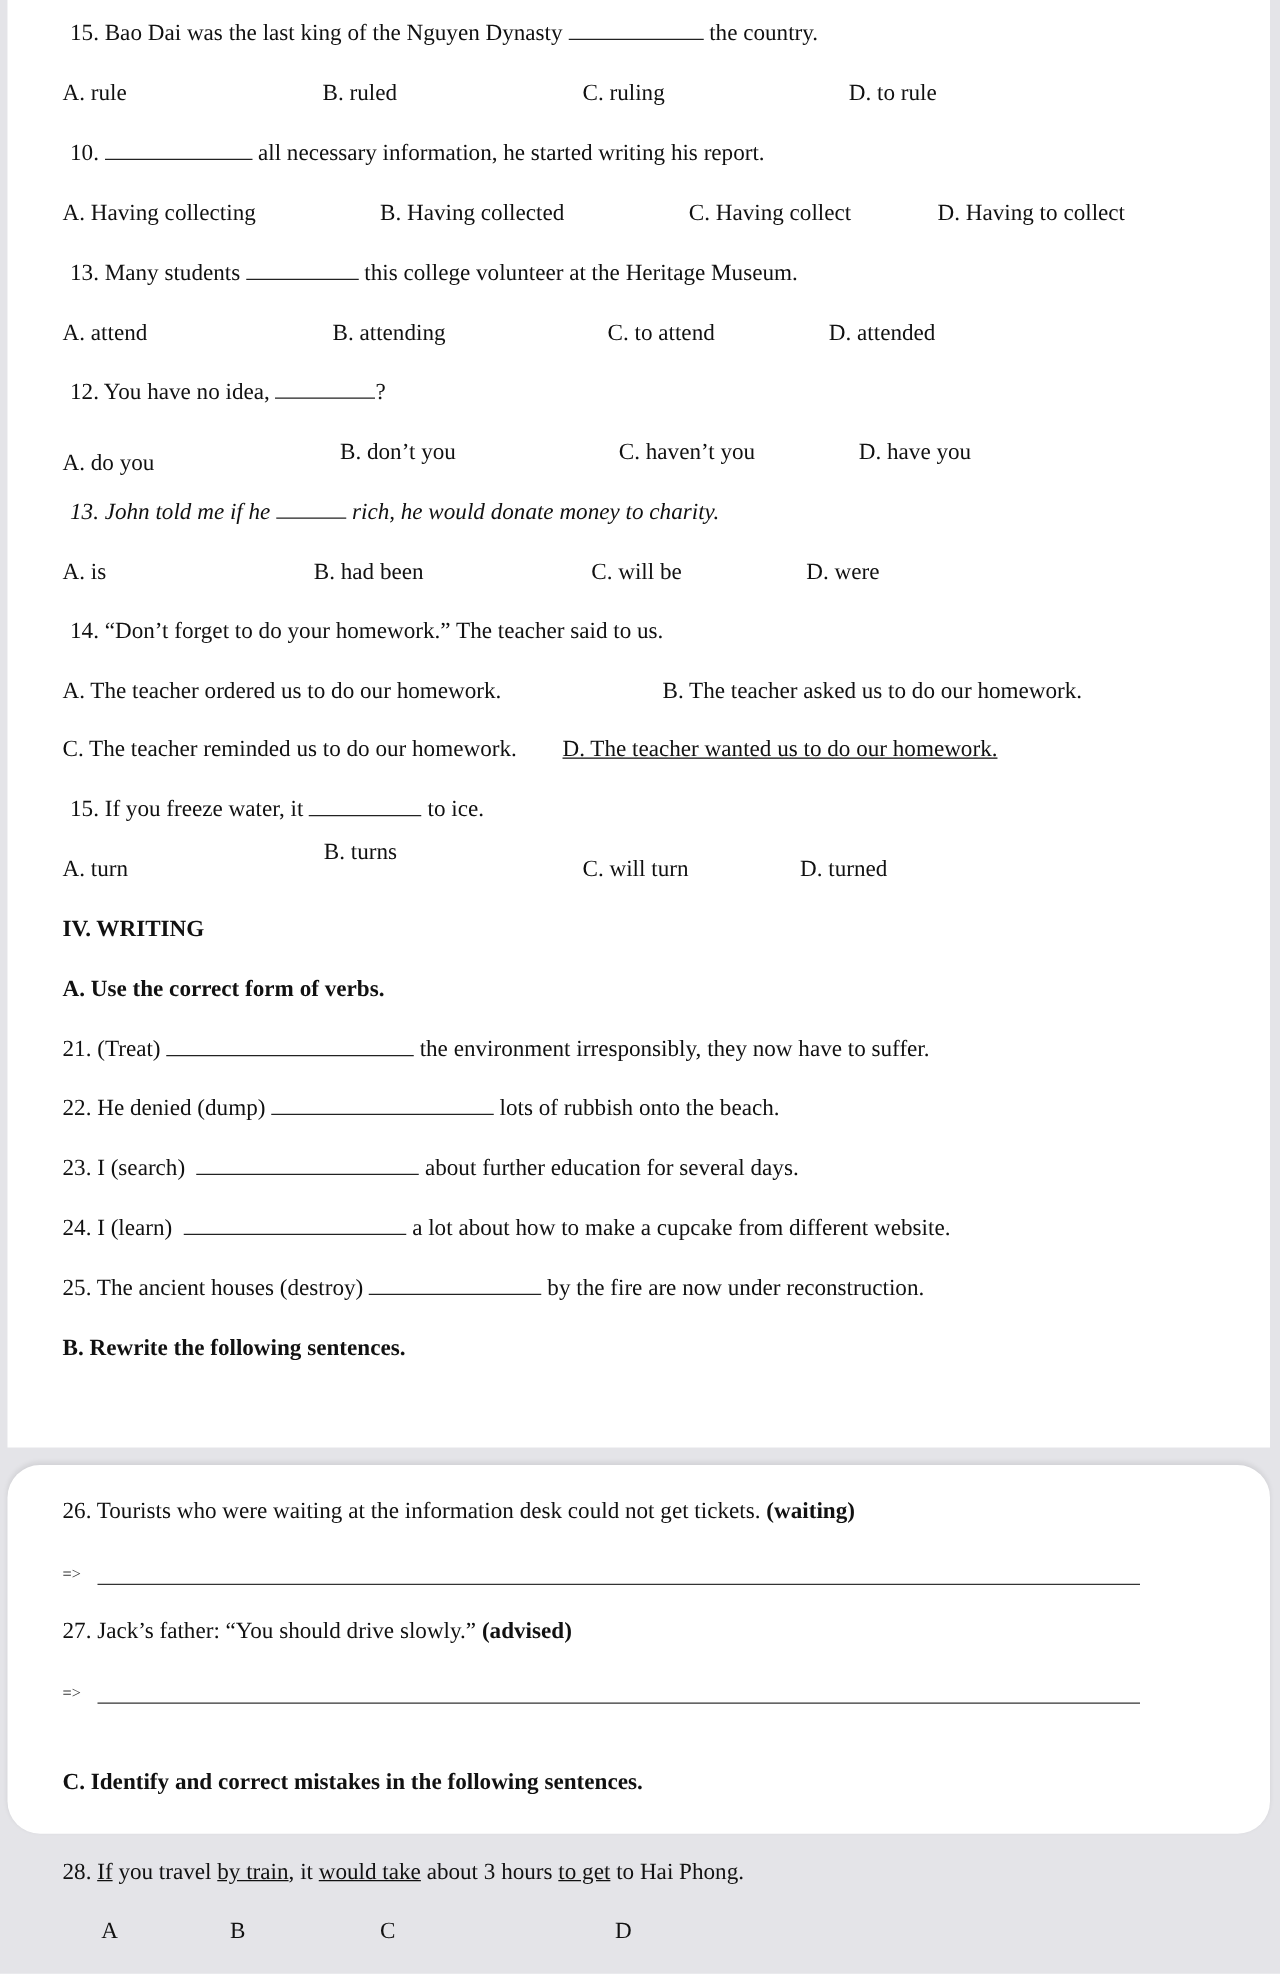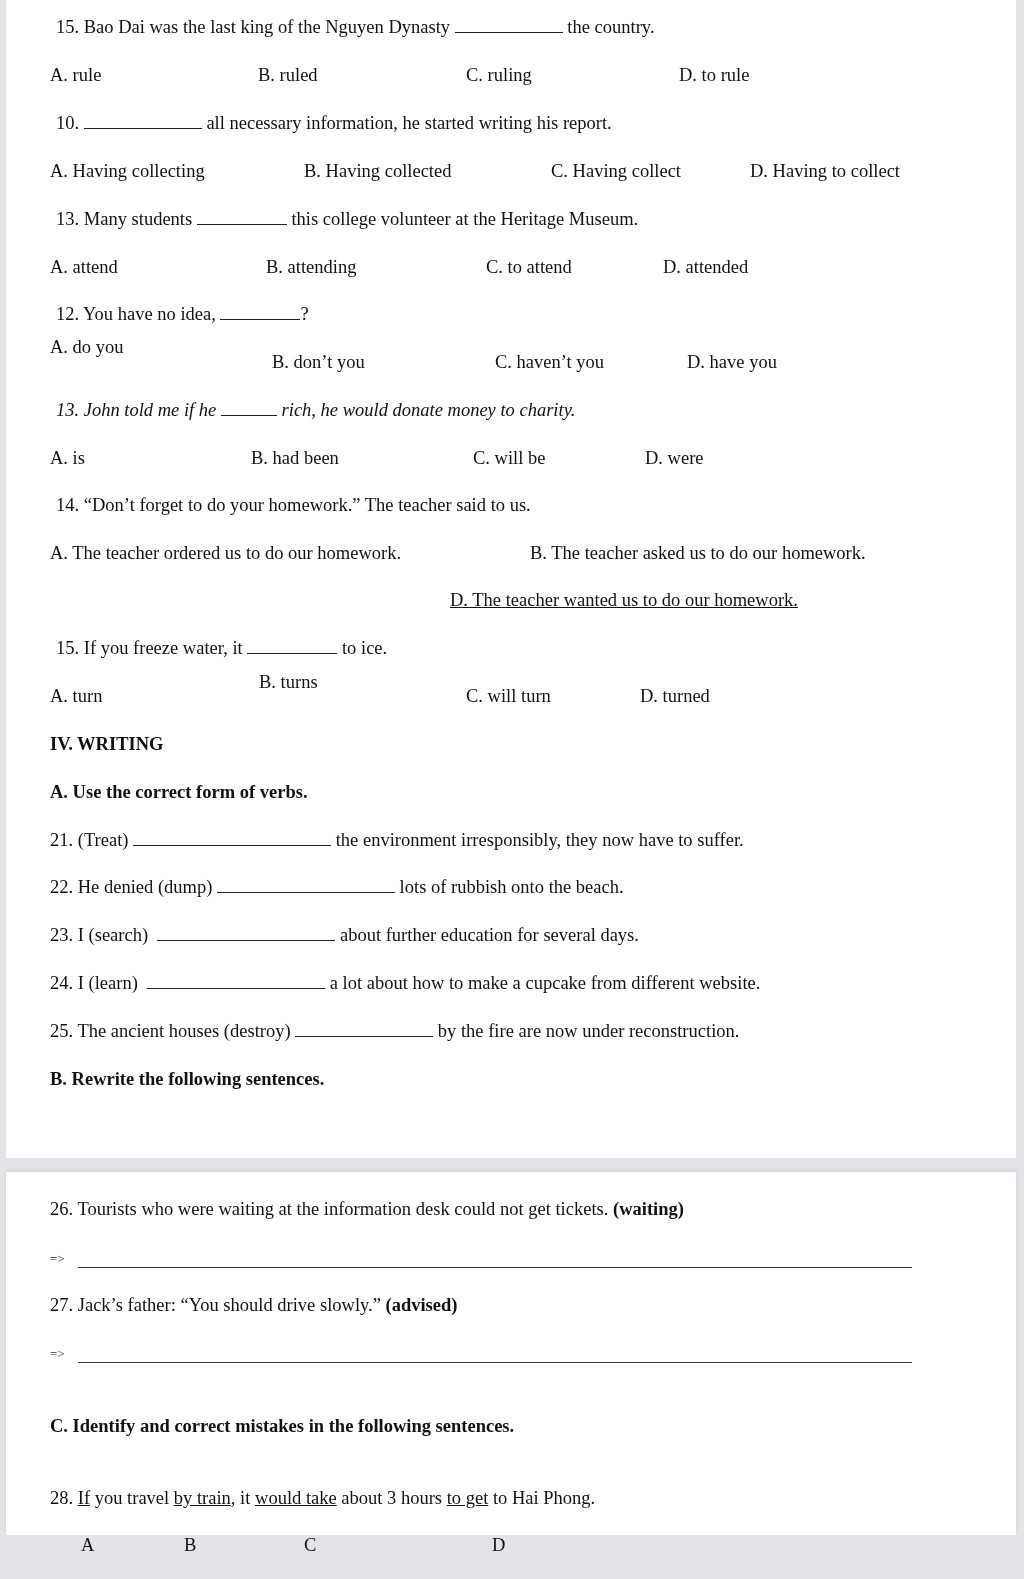--- a/index.html
+++ b/index.html
@@ -7,21 +7,21 @@
     width:1024px; height:1579px; overflow:hidden;
     background:#e4e4e8;
     font-family:"Liberation Serif", "DejaVu Serif", serif;
     color:#111;
     position:relative;
   }
   .page {
     position:absolute; left:6px; right:8px; background:#ffffff;
   }
   .page1 { top:0; height:1158px; }
-  .page2 { top:1172px; height:363px; box-shadow:0 -2px 4px rgba(0,0,0,0.08); }
+  .page2 { top:1172px; height:295px; box-shadow:0 -2px 4px rgba(0,0,0,0.08);border-radius:26px; }
   .line { position:absolute; font-size:18.5px; white-space:nowrap; line-height:22px; }
   .blank { display:inline-block; border-bottom:1px solid #222; height:14px; vertical-align:baseline; }
   .bold { font-weight:bold; }
   .u { text-decoration:underline; }
   .arrow { font-size:13px; color:#333; }
   .longblank { position:absolute; border-bottom:1px solid #333; height:1px; }
 </style>
 </head>
 <body>
 
@@ -57,21 +57,21 @@
   <div class="line" style="left:44px; top:256px;">A. attend</div>
   <div class="line" style="left:260px; top:256px;">B. attending</div>
   <div class="line" style="left:480px; top:256px;">C. to attend</div>
   <div class="line" style="left:657px; top:256px;">D. attended</div>
 
   <div class="line" style="left:50px; top:303px;">
     <span>12.</span>
     <span>You have no idea,</span>
     <span class="blank" style="width:80px;"></span><span>?</span>
   </div>
-  <div class="line" style="left:44px; top:336px;text-align:center;">A. do you</div>
+  <div class="line" style="left:44px; top:360px;text-align:center;">A. do you</div>
   <div class="line" style="left:266px; top:351px;">B. don’t you</div>
   <div class="line" style="left:489px; top:351px;">C. haven’t you</div>
   <div class="line" style="left:681px; top:351px;">D. have you</div>
 
   <div class="line" style="left:50px; top:399px;font-style:italic;">
     <span>13.</span>
     <span>John told me if he</span>
     <span class="blank" style="width:56px;"></span>
     <span>rich, he would donate money to charity.</span>
   </div>
@@ -79,20 +79,21 @@
   <div class="line" style="left:245px; top:447px;">B. had been</div>
   <div class="line" style="left:467px; top:447px;">C. will be</div>
   <div class="line" style="left:639px; top:447px;">D. were</div>
 
   <div class="line" style="left:50px; top:494px;">
     <span>14.</span>
     <span>“Don’t forget to do your homework.” The teacher said to us.</span>
   </div>
   <div class="line" style="left:44px; top:542px;">A. The teacher ordered us to do our homework.</div>
   <div class="line" style="left:524px; top:542px;">B. The teacher asked us to do our homework.</div>
+  <div class="line" style="left:44px; top:589px;">C. The teacher reminded us to do our homework.</div>
   <div class="line" style="left:444px; top:589px;text-decoration:underline;">D. The teacher wanted us to do our homework.</div>
 
   <div class="line" style="left:50px; top:637px;">
     <span>15.</span>
     <span>If you freeze water, it</span>
     <span class="blank" style="width:90px;"></span>
     <span>to ice.</span>
   </div>
   <div class="line" style="left:44px; top:685px;">A. turn</div>
   <div class="line" style="left:253px; top:671px;">B. turns</div>

